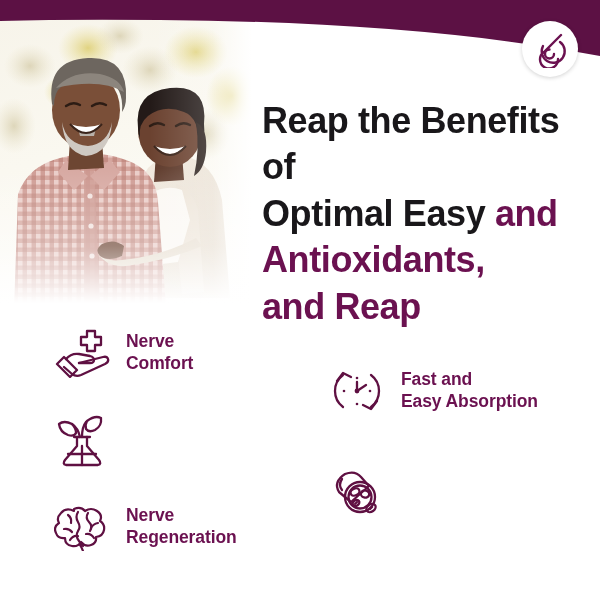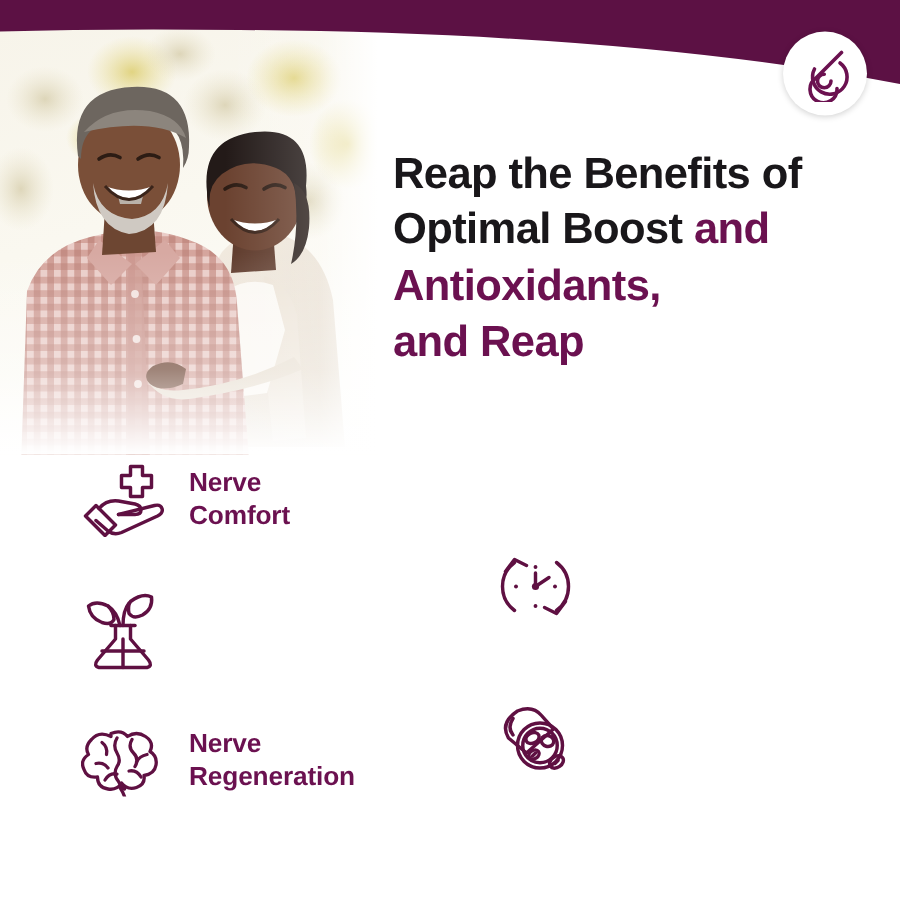--- a/index.html
+++ b/index.html
@@ -50,32 +50,32 @@
     justify-content: center;
   }
   .logo-badge svg { display: block; }
 
   
   .headline {
     position: absolute;
     top: 98px; left: 262px;
     width: 330px;
     z-index: 5;
-    font-size: 29px;
+    font-size: 36px;
     font-weight: bold;
     line-height: 1.29;
     letter-spacing: -0.4px;
   }
   .headline .dark { color: #19171a; }
   .headline .plum { color: #6b1150; }
 
   
   .benefits-left {
     position: absolute;
-    top: 304px; left: 52px;
+    top: 324px; left: 52px;
     width: 250px;
     z-index: 5;
   }
   .benefits-right {
     position: absolute;
     top: 362px; left: 327px;
     width: 265px;
     z-index: 5;
   }
   .benefit {
@@ -227,21 +227,21 @@
           <path d="M30 5 L13 22 A9 9 0 1 0 27 29"></path>
           <path d="M29 12 A11.5 11.5 0 1 1 12 16"></path>
           <path d="M18.5 19.5 A4.5 4.5 0 1 0 23 24"></path>
         </g>
       </svg>
     </span>
   </div>
 
   <div class="headline">
     <div><span class="dark">Reap the Benefits of</span></div>
-    <div><span class="dark">Optimal Boost</span><span class="plum"> and</span></div>
+    <div><span class="dark">Optimal Easy</span><span class="plum"> and</span></div>
     <div><span class="plum">Antioxidants,</span></div>
     <div><span class="plum">and Reap</span></div>
   </div>
 
   <div class="benefits-left">
 
     <div class="benefit">
       <span class="benefit-icon">
         <svg width="56" height="50" viewBox="0 0 56 50">
           <g fill="none" stroke="#5f1042" stroke-width="2.3" stroke-linejoin="round" stroke-linecap="round">
@@ -310,20 +310,22 @@
             <circle cx="26" cy="26" r="2.4" fill="#5f1042" stroke="none"></circle>
             <path d="M26 26 L26 17"></path>
             <path d="M26 26 L35 20"></path>
             <circle cx="26" cy="13" r="1.3" fill="#5f1042" stroke="none"></circle>
             <circle cx="39" cy="26" r="1.3" fill="#5f1042" stroke="none"></circle>
             <circle cx="26" cy="39" r="1.3" fill="#5f1042" stroke="none"></circle>
             <circle cx="13" cy="26" r="1.3" fill="#5f1042" stroke="none"></circle>
           </g>
         </svg>
       </span>
+      <span class="benefit-label">Fast and
+Easy Absorption</span>
     </div>
 
     <div class="benefit">
       <span class="benefit-icon">
         <svg width="52" height="52" viewBox="0 0 52 52">
           <g fill="none" stroke="#5f1042" stroke-width="2.3" stroke-linejoin="round" stroke-linecap="round">
             <path d="M14 7 q10 -4 16 3 l8 9 l-18 16 l-12 -10 q-6 -10 6 -18 z"></path>
             <path d="M11 12 q-4 6 0 11"></path>
             <circle cx="29" cy="30" r="15"></circle>
             <circle cx="29" cy="30" r="11.5"></circle>

